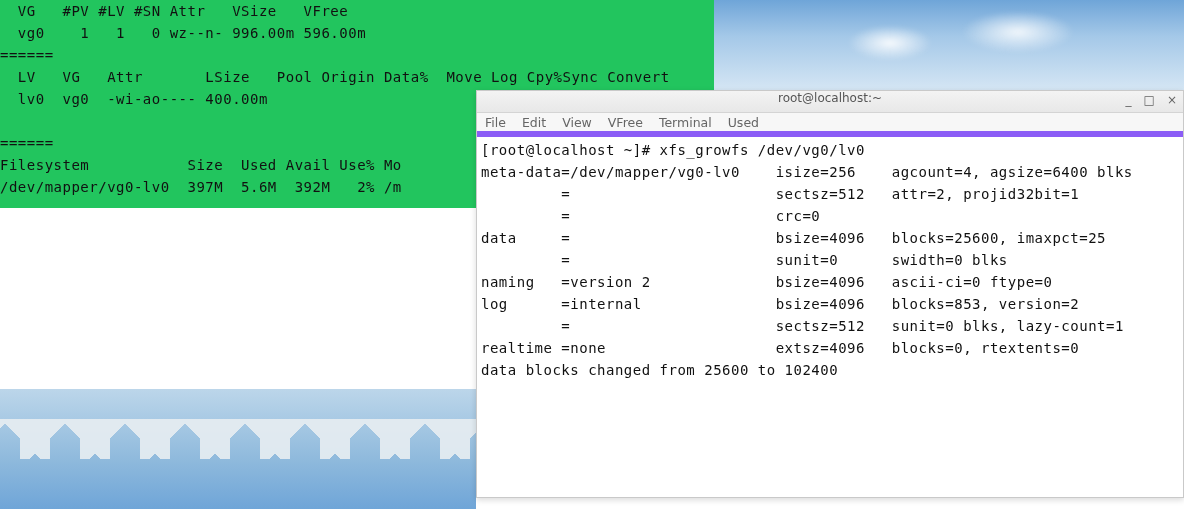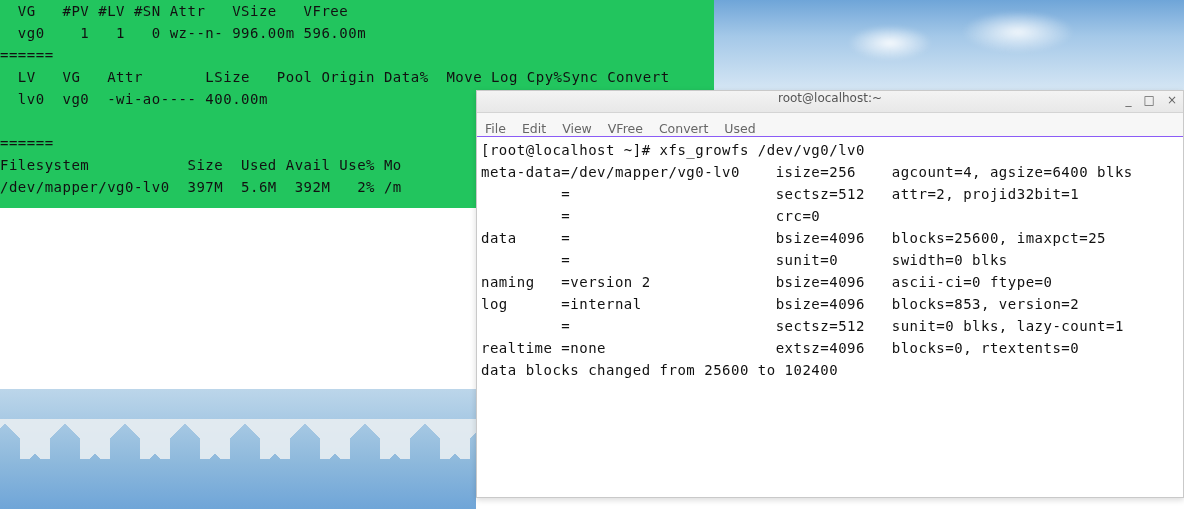--- a/index.html
+++ b/index.html
@@ -87,25 +87,25 @@
     right: 6px; top: 2px;
     display: flex;
     gap: 12px;
     color: #666;
     font-size: 12px;
   }
   .titlebar .win-controls span { cursor: pointer; }
   .menubar {
     height: 24px;
     display: flex;
-    align-items: flex-end;
+    align-items: center;
     gap: 16px;
     padding: 0 8px;
     background: #f7f7f7;
-    border-bottom: 1px solid #8b5cf6;
+    border-bottom: 6px solid #8b5cf6;
     font-family: "DejaVu Sans", sans-serif;
     font-size: 12.5px;
     color: #666;
   }
   .menubar span { cursor: pointer; }
   .term-body {
     background: #ffffff;
     color: #111;
     white-space: pre;
     line-height: 22px;
@@ -137,21 +137,21 @@
       <span>_</span>
       <span>□</span>
       <span>×</span>
     </div>
   </div>
   <div class="menubar">
     <span>File</span>
     <span>Edit</span>
     <span>View</span>
     <span>VFree</span>
-    <span>Convert</span>
+    <span>Terminal</span>
     <span>Used</span>
   </div>
   <pre class="term-body">[root@localhost ~]# xfs_growfs /dev/vg0/lv0
 meta-data=/dev/mapper/vg0-lv0    isize=256    agcount=4, agsize=6400 blks
          =                       sectsz=512   attr=2, projid32bit=1
          =                       crc=0
 data     =                       bsize=4096   blocks=25600, imaxpct=25
          =                       sunit=0      swidth=0 blks
 naming   =version 2              bsize=4096   ascii-ci=0 ftype=0
 log      =internal               bsize=4096   blocks=853, version=2

